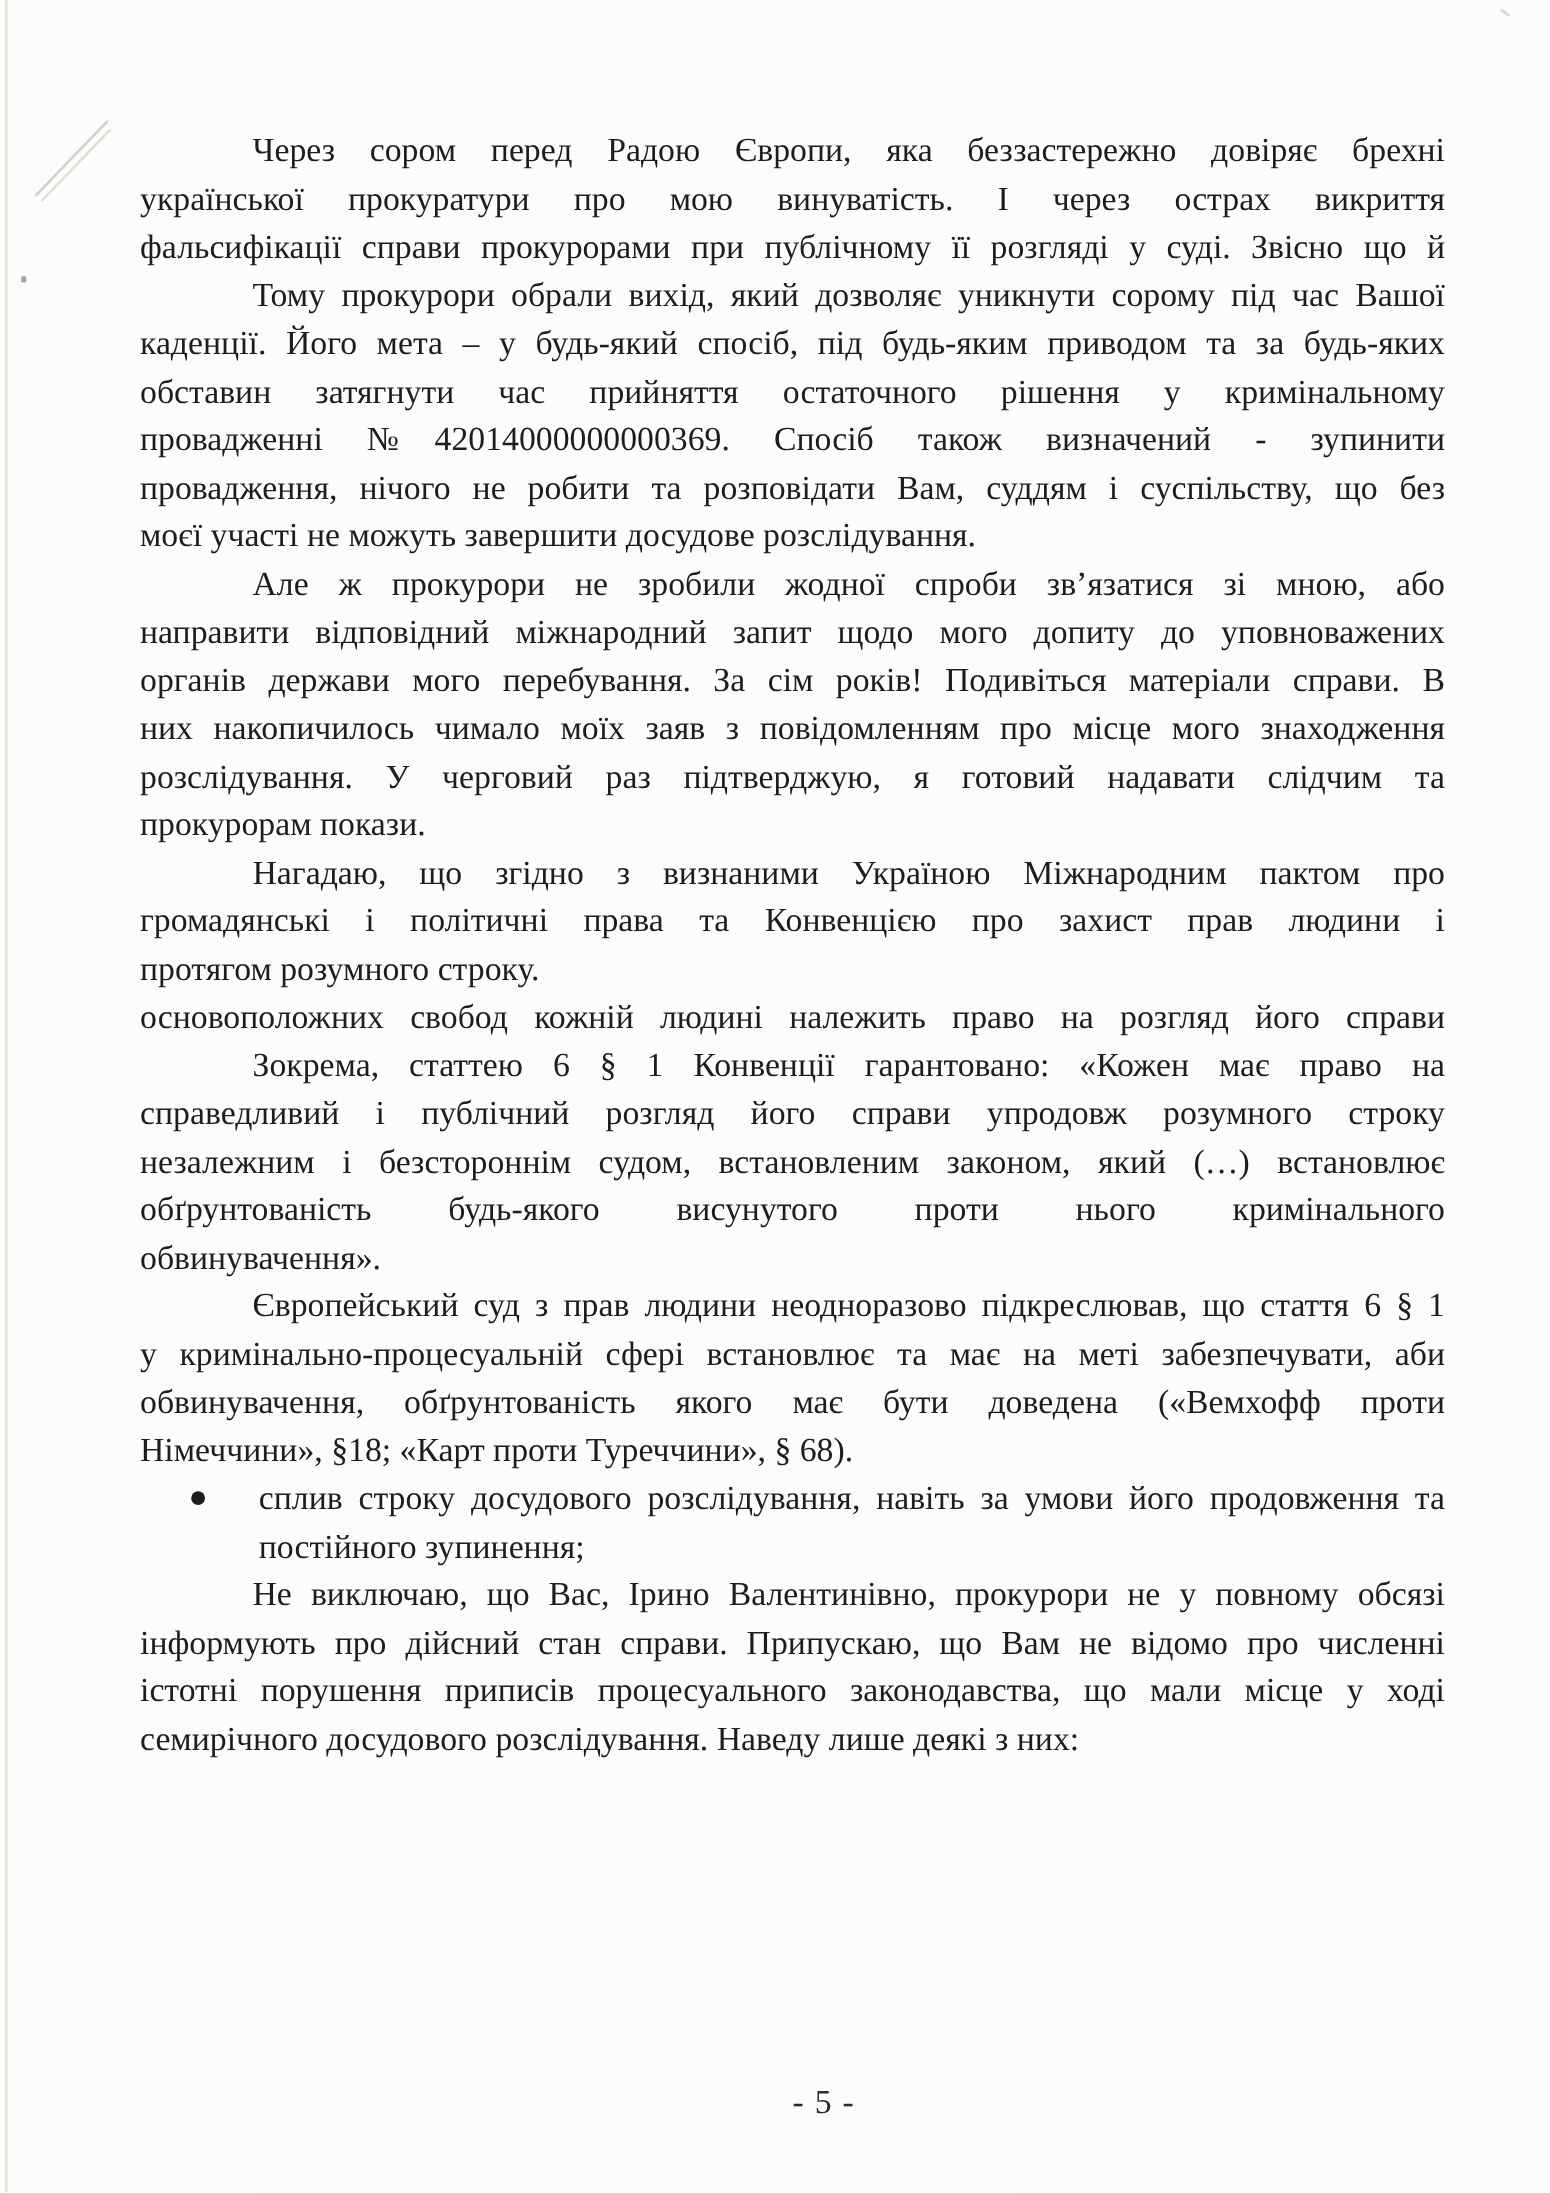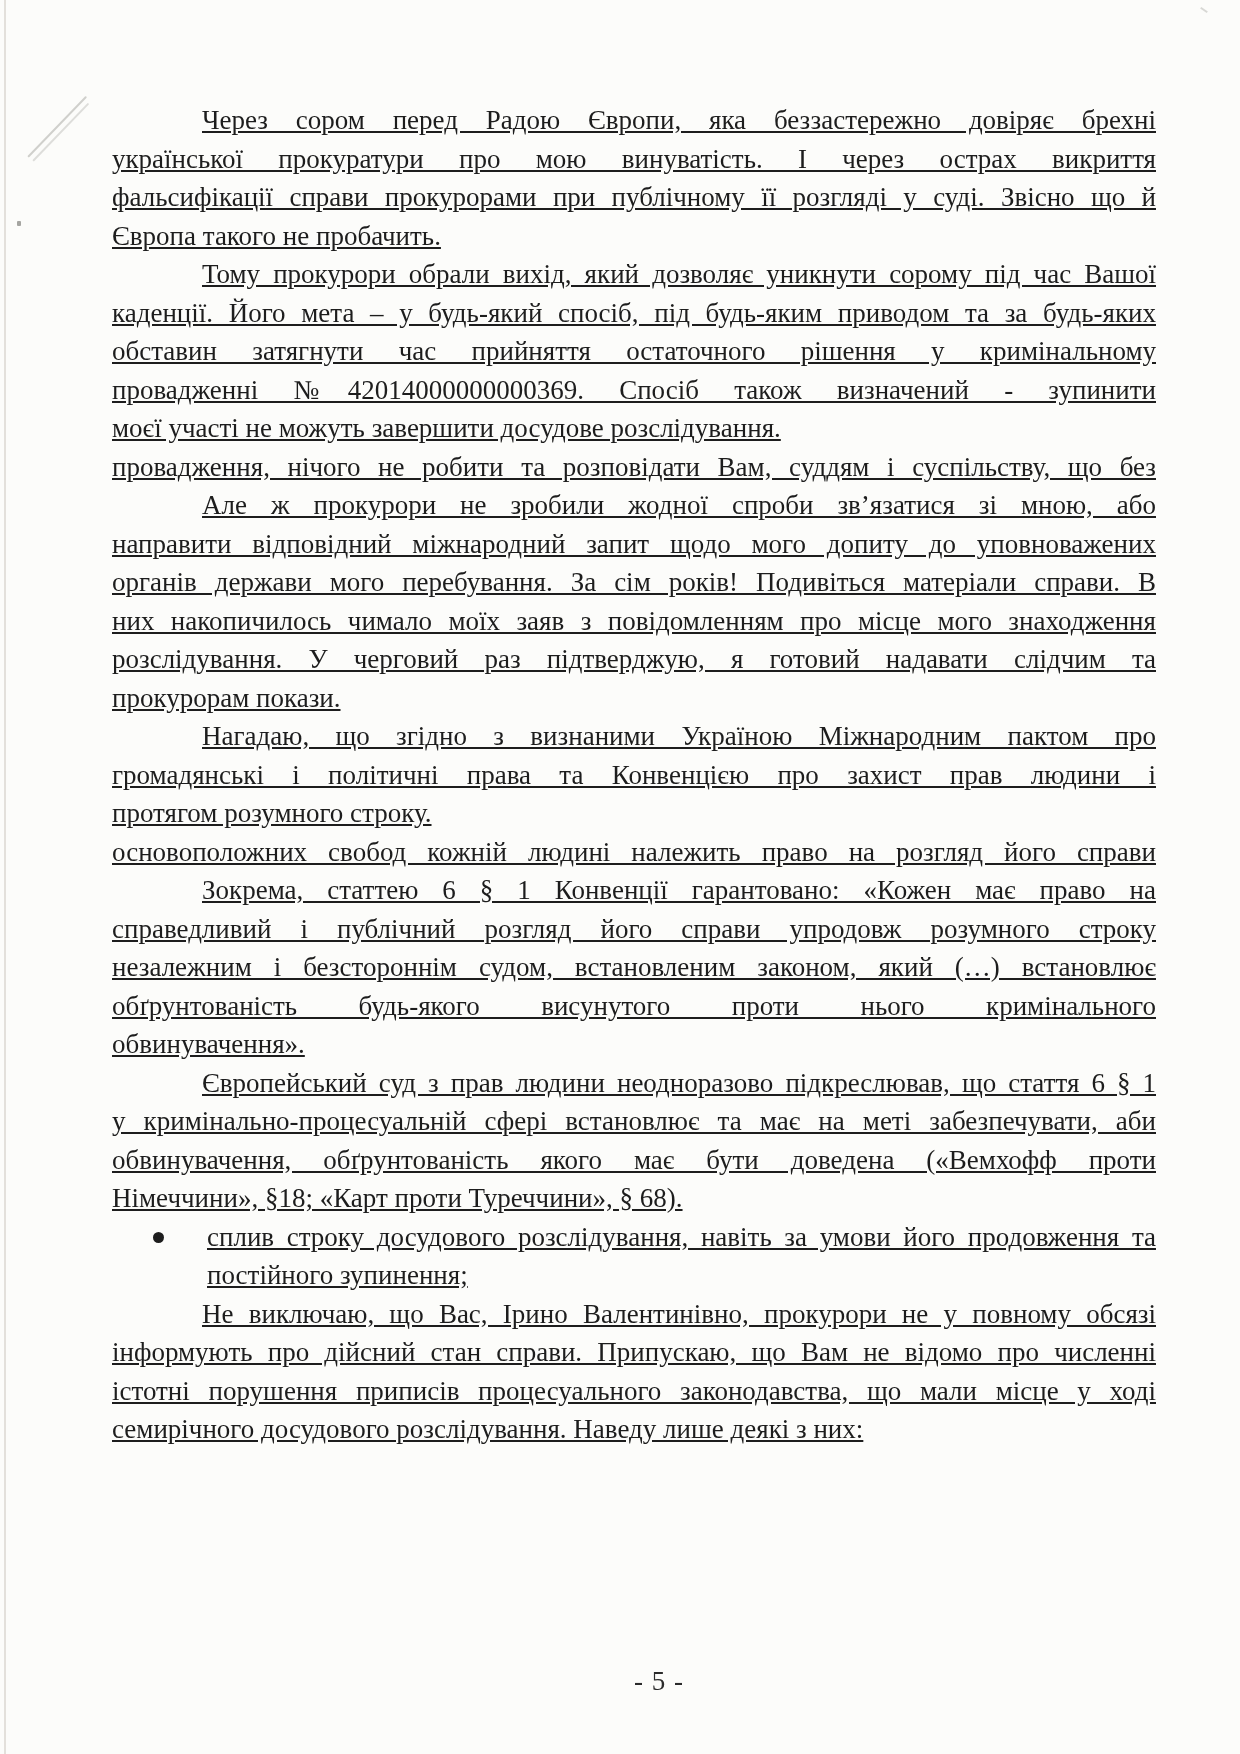--- a/index.html
+++ b/index.html
@@ -35,21 +35,21 @@
     position:absolute; left:1200px; top:9px; width:8px; height:2px;
     background:#c9c9c5; transform:rotate(35deg); opacity:.7;
   }
   
   .doc {
     position:absolute; left:112px; top:101px; width:1044px;
     color:#1d1d1d;
     font-size:27px; line-height:38.5px;
   }
   .para { margin:0; }
-  .line { text-align:justify; text-align-last:justify;text-decoration:underline; }
+  .line { text-align:justify; text-align-last:justify; }
   .line.last { text-align-last:left; }
   .p-indent .line:first-child { text-indent:90px; }
   .p-bullet { position:relative; padding-left:95px; }
   .bullet-dot {
     position:absolute; left:41px; top:14px;
     width:11px; height:11px; border-radius:50%;
     background:#1d1d1d;
   }
   .page-number {
     position:absolute; top:1666px; left:659px;
@@ -66,29 +66,28 @@
   <div class="slash slash1"></div>
   <div class="slash slash2"></div>
   <div class="speck"></div>
   <div class="corner-tick"></div>
 
   <div class="doc">
       <div class="para p-indent">
         <div class="line">Через сором перед Радою Європи, яка беззастережно довіряє брехні</div>
         <div class="line">української прокуратури про мою винуватість. І через острах викриття</div>
         <div class="line">фальсифікації справи прокурорами при публічному її розгляді у суді. Звісно що й</div>
-        <div class="line last">Європа такого не пробачить.</div>
       </div>
       <div class="para p-indent">
         <div class="line">Тому прокурори обрали вихід, який дозволяє уникнути сорому під час Вашої</div>
         <div class="line">каденції. Його мета – у будь-який спосіб, під будь-яким приводом та за будь-яких</div>
         <div class="line">обставин затягнути час прийняття остаточного рішення у кримінальному</div>
         <div class="line">провадженні №42014000000000369. Спосіб також визначений - зупинити</div>
+        <div class="line">провадження, нічого не робити та розповідати Вам, суддям і суспільству, що без</div>
         <div class="line last">моєї участі не можуть завершити досудове розслідування.</div>
-        <div class="line">провадження, нічого не робити та розповідати Вам, суддям і суспільству, що без</div>
       </div>
       <div class="para p-indent">
         <div class="line">Але ж прокурори не зробили жодної спроби зв’язатися зі мною, або</div>
         <div class="line">направити відповідний міжнародний запит щодо мого допиту до уповноважених</div>
         <div class="line">органів держави мого перебування. За сім років! Подивіться матеріали справи. В</div>
         <div class="line">них накопичилось чимало моїх заяв з повідомленням про місце мого знаходження</div>
         <div class="line">розслідування. У черговий раз підтверджую, я готовий надавати слідчим та</div>
         <div class="line last">прокурорам покази.</div>
       </div>
       <div class="para p-indent">

